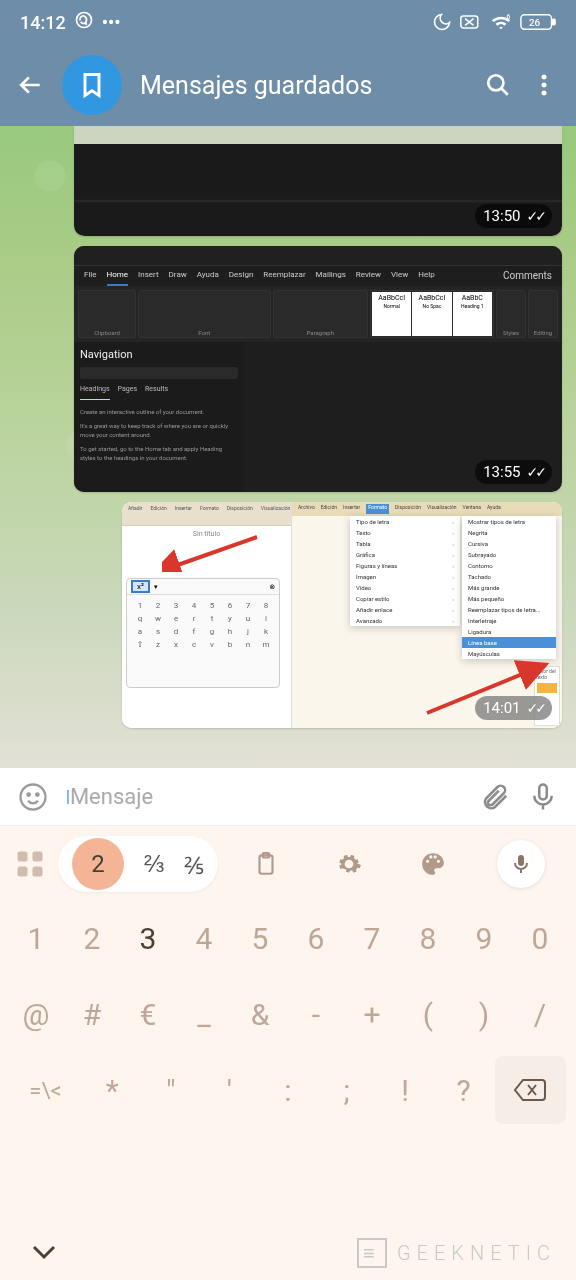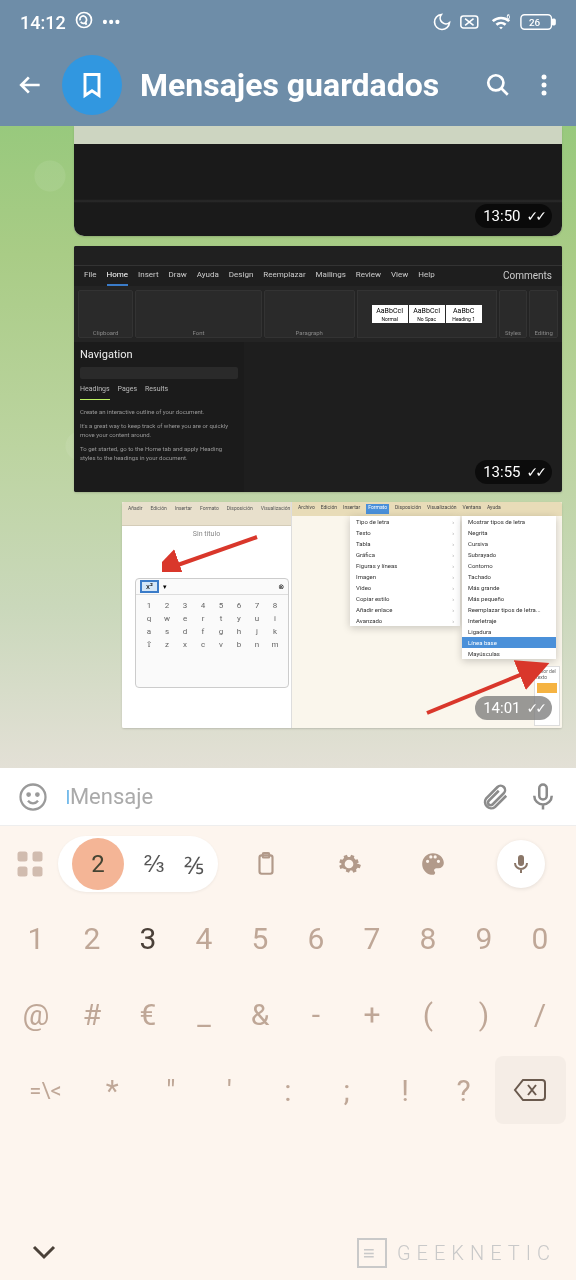--- a/index.html
+++ b/index.html
@@ -5,58 +5,58 @@
 *{box-sizing:border-box;margin:0;padding:0;font-family:-apple-system,Roboto,sans-serif}
 body{width:576px;height:1280px;background:#fff;overflow:hidden;position:relative}
 
 .statusbar{height:44px;background:#6e8da8;display:flex;align-items:center;justify-content:space-between;padding:0 20px;color:#fff;font-size:18px;font-weight:500}
 .statusbar .left,.statusbar .right{display:flex;align-items:center;gap:8px}
 .statusbar .right svg{display:block}
 
 .appbar{height:82px;background:#6e8da8;display:flex;align-items:center;padding:0 18px;gap:18px;color:#fff}
 .back-btn svg{display:block}
 .bookmark-circle{width:60px;height:60px;border-radius:50%;background:#3197e0;display:flex;align-items:center;justify-content:center}
-.chat-title{font-size:32px;font-weight:700;flex:1}
+.chat-title{font-size:25px;font-weight:400;flex:1}
 .appbar-icon{width:28px;height:28px;display:flex;align-items:center;justify-content:center}
 
 .chat-area{height:642px;background:linear-gradient(180deg,#98c97d 0%,#a9cc86 20%,#bcd4a0 50%,#cad8bb 75%,#e3e0d6 100%);padding:0 14px 12px;overflow:hidden;position:relative}
 .chat-area::before{content:"";position:absolute;inset:0;background-image:radial-gradient(circle at 50px 50px,rgba(255,255,255,.08) 15px,transparent 16px),radial-gradient(circle at 200px 180px,rgba(255,255,255,.06) 18px,transparent 19px),radial-gradient(circle at 420px 90px,rgba(255,255,255,.06) 20px,transparent 21px),radial-gradient(circle at 80px 320px,rgba(255,255,255,.07) 14px,transparent 15px),radial-gradient(circle at 480px 400px,rgba(255,255,255,.06) 18px,transparent 19px),radial-gradient(circle at 180px 540px,rgba(255,255,255,.06) 16px,transparent 17px);pointer-events:none}
 
-.msg{background:#fff;border-radius:2px;margin:10px 0 0 60px;overflow:hidden;position:relative;box-shadow:0 1px 2px rgba(0,0,0,.15)}
+.msg{background:#fff;border-radius:10px;margin:10px 0 0 60px;overflow:hidden;position:relative;box-shadow:0 1px 2px rgba(0,0,0,.15)}
 .msg.first{border-radius:0 0 10px 10px;margin-top:0}
 .msg .thumb{width:100%;display:block;background:#1a1a1a}
 .msg .time-badge{position:absolute;right:10px;bottom:8px;background:rgba(0,0,0,.6);color:#fff;padding:3px 8px;border-radius:14px;font-size:15px;display:flex;align-items:center;gap:6px}
 .ticks{color:#fff;font-size:14px;letter-spacing:-3px}
 
 .thumb.word-dark{height:110px;background:linear-gradient(180deg,#1a1a1a 60%,#2b2b2b 62%,#1a1a1a 64%);border-top:18px solid #cdd5c1}
 .thumb.word-full{height:246px;background:#1e1e1e}
 .thumb.mac-light{height:226px;background:#f5eee0;display:flex}
 
 .word-full .ribbon{height:20px;background:#202020;border-bottom:1px solid #333}
 .word-full .tabs{height:20px;display:flex;gap:10px;padding:4px 10px 0;font-size:8px;color:#ccc}
 .word-full .tabs span.active{color:#fff;border-bottom:2px solid #3a7bc8}
 .word-full .toolbar{height:56px;background:#242424;display:flex;gap:2px;padding:4px}
 .word-full .tb-group{flex:1;background:#2a2a2a;border:1px solid #333;border-radius:2px;position:relative}
 .word-full .tb-group::after{content:attr(data-lbl);position:absolute;bottom:1px;left:50%;transform:translateX(-50%);font-size:6px;color:#888}
-.word-full .styles{width:140px;background:#2a2a2a;border:1px solid #333;display:flex;gap:1px;padding:14px}
+.word-full .styles{width:124px;background:#2a2a2a;border:1px solid #333;display:flex;gap:1px;padding:1px}
 .word-full .style-box{flex:1;background:#fff;color:#000;font-size:7px;text-align:center;padding:2px 0}
 .word-full .nav{display:flex;height:150px}
 .word-full .nav-panel{width:170px;background:#1b1b1b;padding:6px;color:#bbb;font-size:8px}
 .word-full .nav-panel h4{color:#eee;font-size:11px;margin-bottom:6px;font-weight:400}
 .word-full .nav-panel .srch{background:#2a2a2a;height:12px;margin-bottom:6px;border-radius:2px}
 .word-full .nav-panel .navtabs{display:flex;gap:8px;font-size:7px;margin-bottom:8px}
 .word-full .nav-panel .navtabs span.active{border-bottom:1px solid #bef264;padding-bottom:6px}
 .word-full .nav-panel p{font-size:6px;line-height:1.4;margin-bottom:6px;color:#999}
 .word-full .doc{flex:1;background:#181818;display:flex;align-items:center;justify-content:center;color:#888;font-size:10px}
 
 .mac-light .left-panel{width:170px;background:#fff;border-right:1px solid #ddd;position:relative}
 .mac-light .left-panel .toolbar{height:24px;background:#e8e0cc;border-bottom:1px solid #d4ccb8;display:flex;gap:4px;padding:2px 4px;font-size:5px;color:#555}
 .mac-light .left-panel .toolbar span{padding:1px 2px}
 .mac-light .arrow-red{position:absolute;top:30px;left:40px;width:100px;height:40px}
-.mac-light .kbd{position:absolute;top:76px;left:13px;width:154px;height:110px;background:#fafafa;border:1px solid #ccc;border-radius:4px}
+.mac-light .kbd{position:absolute;top:76px;left:4px;width:154px;height:110px;background:#fafafa;border:1px solid #ccc;border-radius:4px}
 .mac-light .kbd .kbd-top{height:16px;border-bottom:1px solid #ddd;display:flex;align-items:center;padding:0 4px;font-size:7px;gap:4px}
 .mac-light .kbd .selected{border:2px solid #3a7bc8;background:#d4e6f7;padding:0 4px;font-size:8px}
 .mac-light .kbd .grid{display:grid;grid-template-columns:repeat(8,1fr);gap:0;font-size:8px;color:#666;padding:4px}
 .mac-light .kbd .grid span{text-align:center;padding:2px 0}
 .mac-light .right-panel{flex:1;background:#faf6ec;position:relative}
 .mac-light .menu-bar{height:14px;background:#e8dcb8;display:flex;gap:6px;padding:2px 6px;font-size:5px;color:#444}
 .mac-light .dropdown{position:absolute;top:14px;left:58px;width:110px;background:#fff;box-shadow:0 2px 8px rgba(0,0,0,.2);font-size:6px;color:#333}
 .mac-light .dropdown div{padding:2px 6px;display:flex;justify-content:space-between}
 .mac-light .dropdown div::after{content:"›";color:#999}
 .mac-light .submenu{position:absolute;top:14px;right:6px;width:94px;background:#fff;box-shadow:0 2px 8px rgba(0,0,0,.2);font-size:6px;color:#333}

